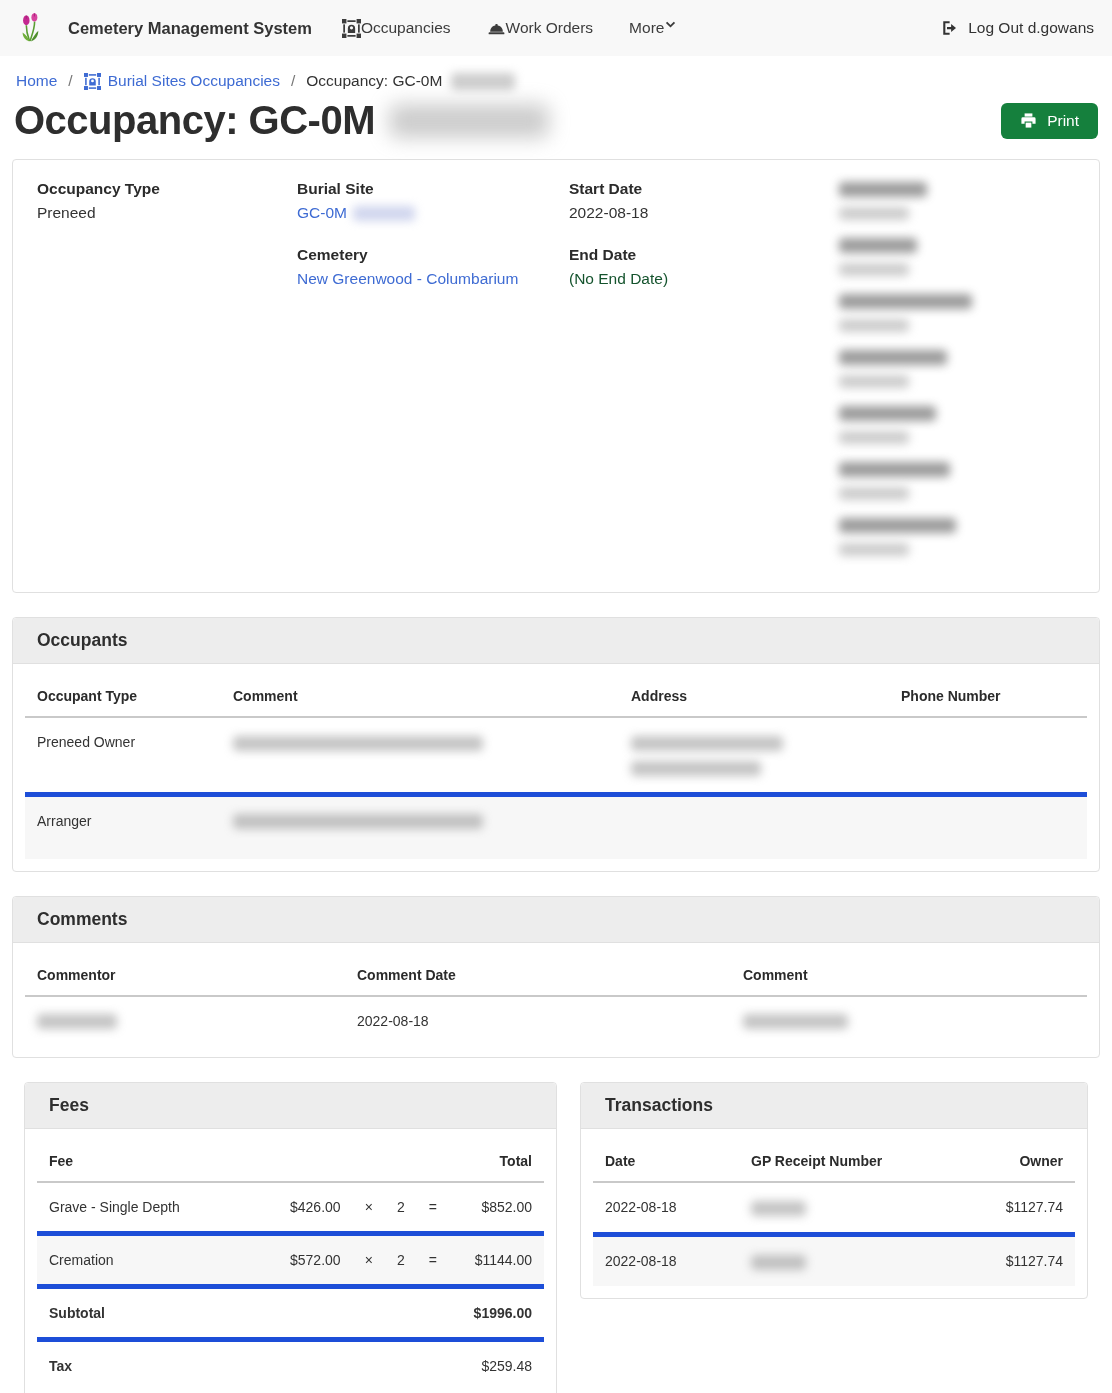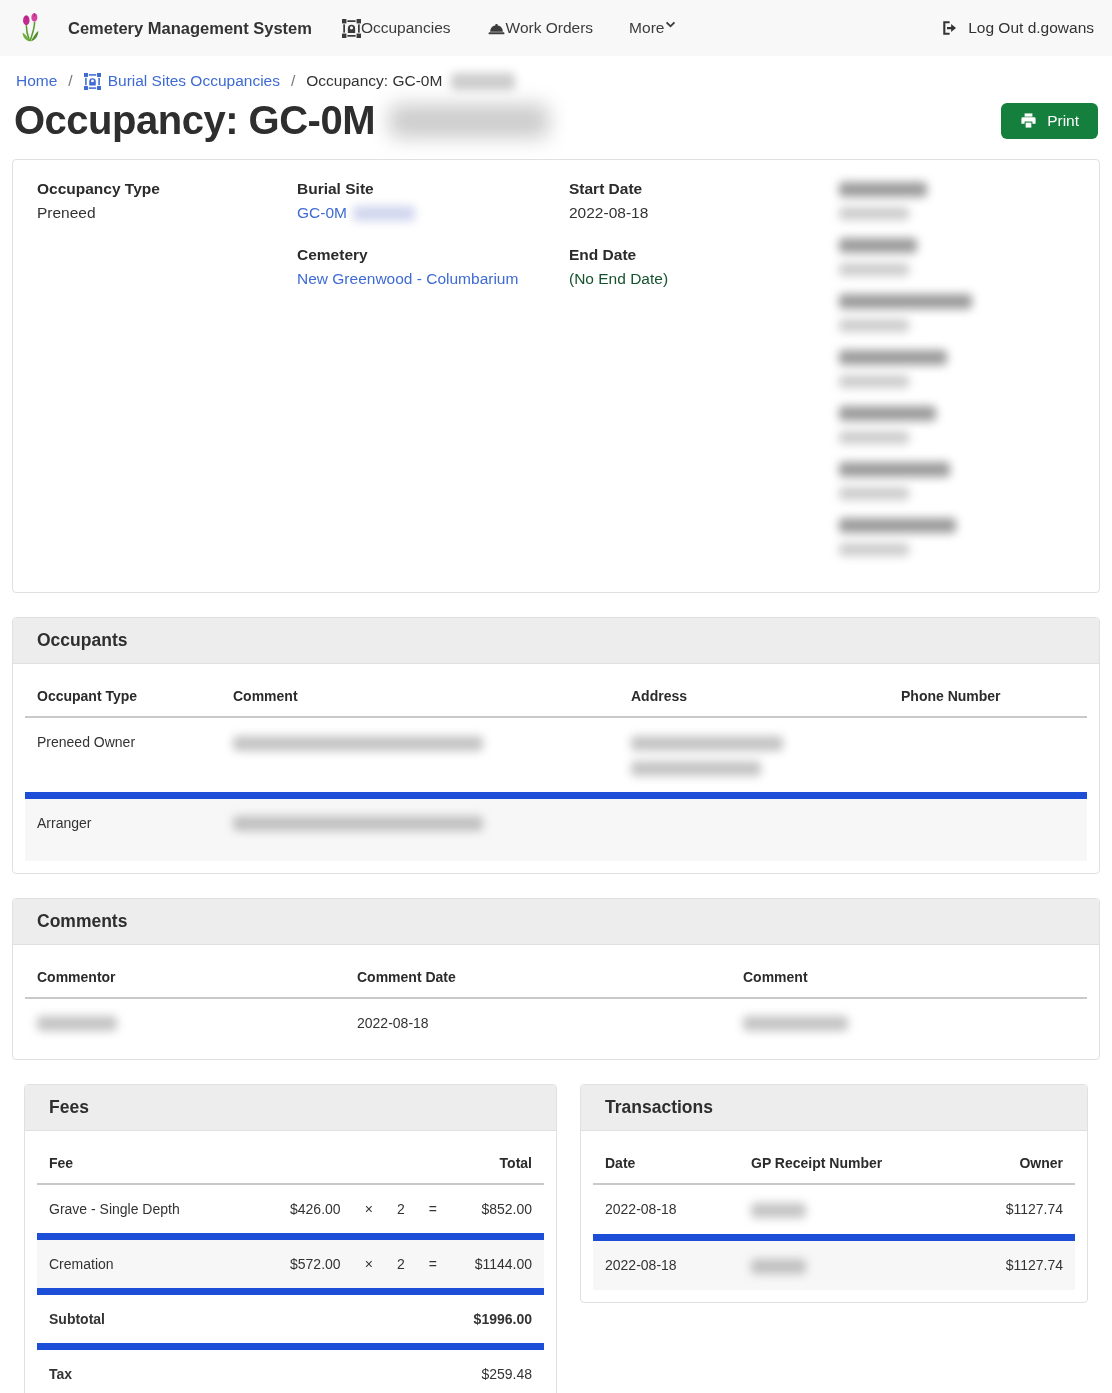--- a/index.html
+++ b/index.html
@@ -62,21 +62,21 @@
   .rd-val   { height:13px; background:#9a9a9a; opacity:.5;  filter:blur(5px); }
   .rd-cell  { height:15px; background:#8a8a8a; opacity:.5;  filter:blur(5px); }
   .rd-title { height:34px; background:#9a9a9a; opacity:.5;  filter:blur(10px); margin-left:14px; border-radius:8px; }
   .rd-bc    { height:17px; background:#9a9a9a; opacity:.5;  filter:blur(5px); margin-left:4px; }
   .rd-link  { height:15px; background:#aab4e0; opacity:.55; filter:blur(5px); margin-left:6px; }
 
   
   table { width:100%; border-collapse:collapse; font-size:14px; }
   th { text-align:left; padding:12px; font-weight:700; color:#2b2b2b; border-bottom:2px solid #c9c9c9; }
   td { padding:16px 12px; vertical-align:top; color:#333; }
-  tbody tr + tr td { border-top:7px solid #1d4ed8; }
+  tbody tr + tr td { border-top:5px solid #1d4ed8; }
   tbody tr.striped { background:#f7f7f7; }
   .ta-r { text-align:right; }
   .ta-c { text-align:center; }
   .b { font-weight:700; }
 
   
   .bottom-row { display:flex; gap:23px; padding:0 12px; align-items:flex-start; }
   .fees-card { width:533px; margin-bottom:0; }
   .trans-card { flex:1; margin-bottom:0; }
 

